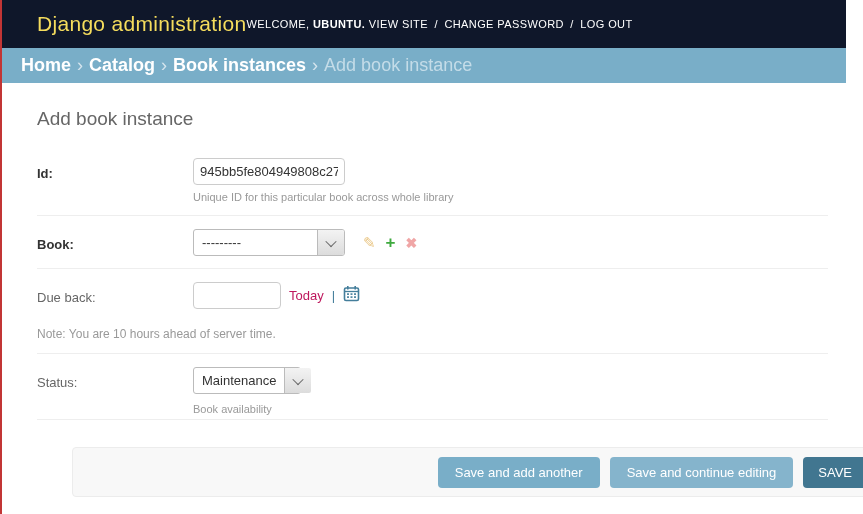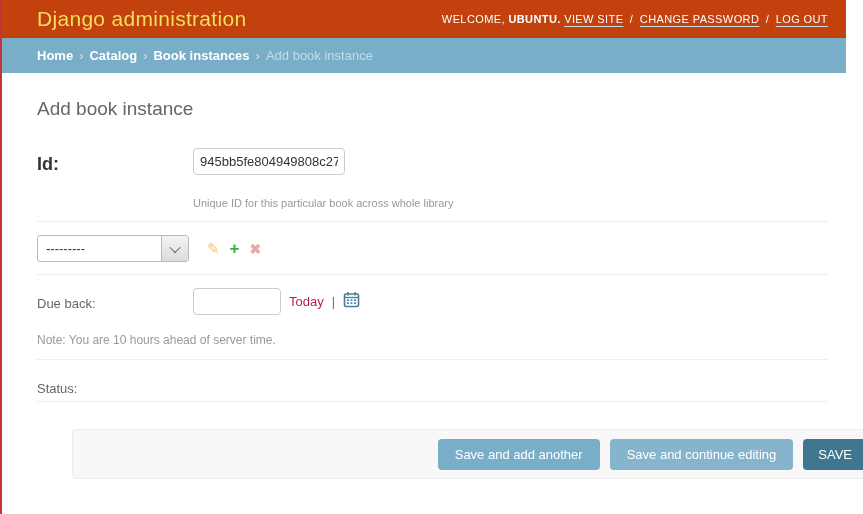--- a/index.html
+++ b/index.html
@@ -5,51 +5,51 @@
   * { margin:0; padding:0; box-sizing:border-box; }
   html,body { background:#fff; }
   #app {
     position:relative; width:863px; height:514px; overflow:hidden;
     font-family:"Liberation Sans", sans-serif; background:#fff; color:#333;
   }
   .red-edge { position:absolute; left:0; top:0; width:2px; height:514px; background:#c23535; z-index:10; }
   .shell { position:absolute; left:2px; top:0; width:844px; height:514px; background:#fff; }
 
   
-  .hdr { height:38px; background:#c2410c; display:flex; align-items:center; justify-content:space-between; padding:0 18px 0 35px; }
+  .hdr { height:48px; background:#0f172a; display:flex; align-items:center; justify-content:flex-start; padding:0 18px 0 35px; }
   .hdr-title { color:#f5dd5d; font-size:21px; font-weight:400; letter-spacing:.3px; }
   .user-tools { color:#fff; font-size:11px; letter-spacing:.4px; white-space:nowrap; }
   .user-tools .uname { font-weight:bold;margin-top:24px; }
-  .user-tools a { color:#fff; text-decoration:underline; text-underline-offset:3px; text-decoration-color:#c9d9e2; cursor:pointer; }
+  .user-tools a { color:#fff; text-underline-offset:3px; text-decoration-color:#c9d9e2; cursor:pointer; }
   .user-tools .slash { text-decoration:none; margin:0 3px; }
 
   
-  .crumbs { height:35px; background:#79aec8; display:flex; align-items:center; padding-left:35px; font-size:13px; color:#c4dce8; }
+  .crumbs { height:35px; background:#79aec8; display:flex; align-items:center; padding-left:19px; font-size:18px; color:#c4dce8; }
   .crumbs a { color:#fff; font-weight:bold; text-decoration:none; cursor:pointer; }
   .crumbs .sep { margin:0 6px; color:#d5e5ee; }
   .crumbs .current { color:#c4dce8; }
 
   
   .content { padding:25px 0 0 35px; }
   .page-title { font-size:19px; font-weight:400; color:#666; margin-bottom:18px; }
 
   .form { width:791px; }
   .frow { border-bottom:1px solid #eee; padding:13px 0 12px; }
   .frow:first-child { padding-top:10px; }
   .cols { display:flex; align-items:flex-start; }
   .lbl-col { width:156px; flex:0 0 156px; padding-top:6px; }
-  label.req { font-weight:bold; font-size:18px; color:#333; }
+  label.req { font-weight:bold; font-size:13px; color:#333; }
   label.opt { font-weight:400; font-size:13px; color:#666; }
   .fld-col { flex:1; }
 
   input.txt {
     border:1px solid #ccc; border-radius:4px; height:27px; padding:0 6px;
     font-size:13px; font-family:"Liberation Sans", sans-serif; color:#333; background:#fff;
   }
-  .help { font-size:11px; color:#999; margin-top:22px; }
+  .help { font-size:11px; color:#999; margin-top:6px; }
   .note { font-size:12px; color:#999; margin-top:18px; }
 
   
   .select { display:inline-flex; align-items:stretch; border:1px solid #bbb; border-radius:3px; background:#fff; height:27px; cursor:pointer; }
   .select .sel-text { font-size:13px; color:#333; padding:0 8px; line-height:25px; flex:1; white-space:nowrap; }
   .select .sel-arrow { width:27px; flex:0 0 27px; background:linear-gradient(#f3f3f3,#dcdcdc); border-left:1px solid #bbb; border-radius:0 2px 2px 0; display:flex; align-items:center; justify-content:center; }
   .chev { width:8px; height:8px; border-right:1.5px solid #666; border-bottom:1.5px solid #666; transform:rotate(45deg) translate(-1px,-1px); }
 
   .rel-icons { display:inline-flex; align-items:center; margin-left:10px; gap:10px; vertical-align:middle; height:27px; }
   .icon-pencil { color:#e9c583; font-size:15px; cursor:pointer; }
@@ -111,20 +111,21 @@
             <div class="lbl-col"><label class="req">Id:</label></div>
             <div class="fld-col">
               <input class="txt" style="width: 152px;" type="text" value="945bb5fe804949808c276aa">
               <div class="help">Unique ID for this particular book across whole library</div>
             </div>
           </div>
         </div>
 
         <div class="frow">
           <div class="cols">
+            <div class="lbl-col"><label class="req">Book:</label></div>
             <div class="fld-col">
               <div class="inline-line">
                 <div class="select" style="width:152px">
                   <span class="sel-text">---------</span>
                   <span class="sel-arrow">
                       <span class="chev"></span>
                     </span>
                 </div>
                 <span class="rel-icons">
                   <span class="icon-pencil">✎</span>
@@ -163,20 +164,29 @@
                 </span>
               </div>
             </div>
           </div>
           <div class="note">Note: You are 10 hours ahead of server time.</div>
         </div>
 
         <div class="frow" style="padding-bottom:4px;">
           <div class="cols">
             <div class="lbl-col"><label class="opt">Status:</label></div>
+            <div class="fld-col">
+              <div class="select" style="width:108px">
+                <span class="sel-text">Maintenance</span>
+                <span class="sel-arrow">
+                    <span class="chev"></span>
+                  </span>
+              </div>
+              <div class="help" style="margin-top:9px">Book availability</div>
+            </div>
           </div>
         </div>
 
       </div>
 
       <div class="submit-row">
         <button class="btn">Save and add another</button>
         <button class="btn light2">Save and continue editing</button>
         <button class="btn default">SAVE</button>
       </div>

